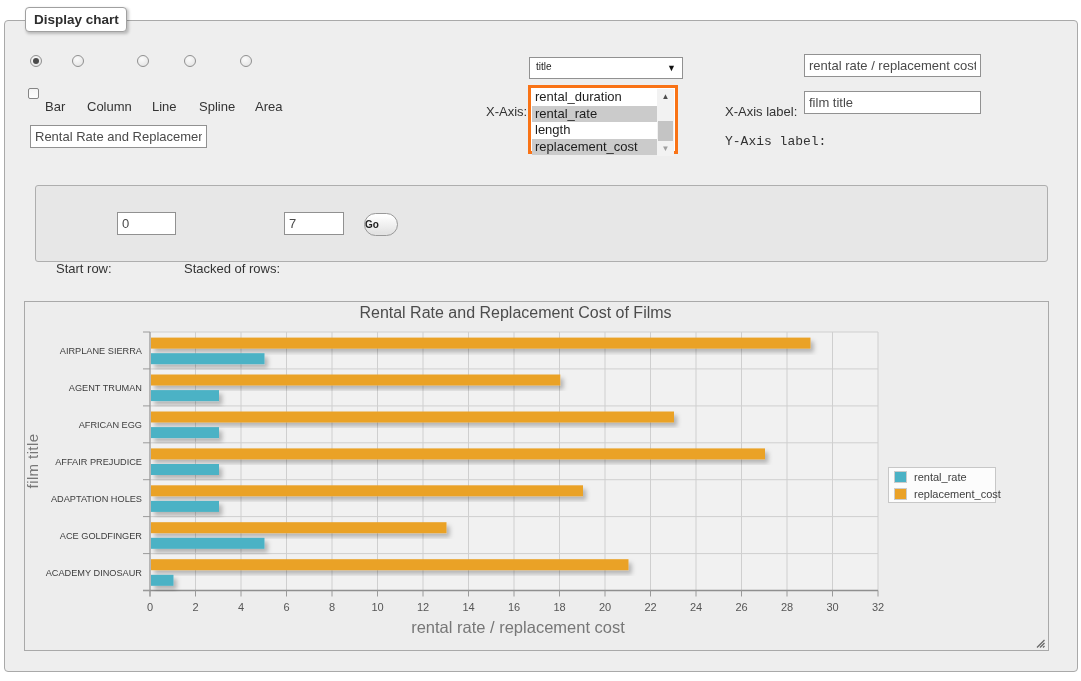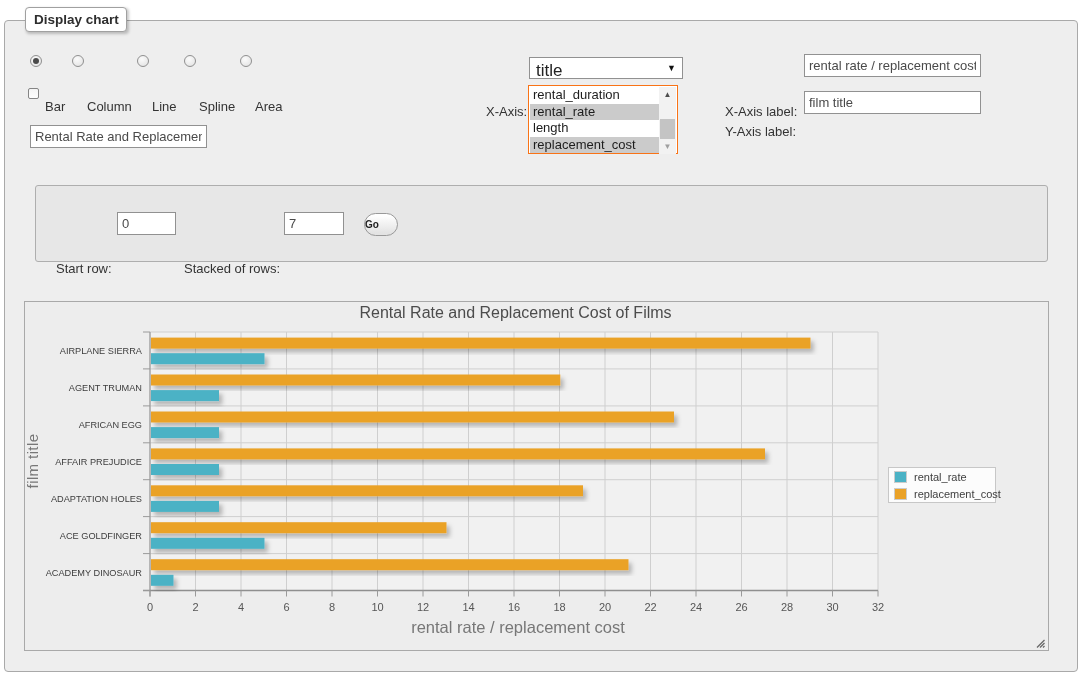--- a/index.html
+++ b/index.html
@@ -5,23 +5,23 @@
 html,body { width:1081px; height:681px; background:#fff; font-family:"Liberation Sans",sans-serif; }
 #page { position:relative; width:1081px; height:681px; overflow:hidden;padding-left:20px; }
 .fs { position:absolute; left:4px; top:20px; width:1074px; height:652px; background:#eeeeee; border:1px solid #a9a9a9; border-radius:4px; }
 .legendbox { position:absolute; left:25px; top:7px; background:#fff; border:1px solid #a0a0a0; border-radius:4px; padding:4px 7px 4px 8px; font-size:13.5px; font-weight:bold; color:#2e2e2e; box-shadow:1.5px 1.5px 3px rgba(0,0,0,0.22); }
 .lbl { position:absolute; font-size:13px; color:#333; white-space:nowrap;margin-top:44px; }
 .radio { position:absolute; width:12px; height:12px; border:1px solid #909090; border-radius:50%; background:radial-gradient(circle at 40% 32%, #fbfbfb 0%, #e8e8e8 70%, #d8d8d8 100%); }
 .radio.on::after { content:""; position:absolute; left:2px; top:2px; width:6px; height:6px; border-radius:50%; background:#4a4a4a; }
 .cb { position:absolute; width:11px; height:11px; border:1px solid #858585; border-radius:2px; background:linear-gradient(#f4f4f4,#fdfdfd); }
 .inp { position:absolute; border:1px solid #919191; background:#fff; font-family:"Liberation Sans",sans-serif; font-size:13px; color:#4a4a4a; padding:0 4px; height:23px; border-radius:0; outline:none; }
 .sel { position:absolute; left:529px; top:57px; width:154px; height:22px; background:#fff; border:1px solid #919191; }
-.sel .t { position:absolute; left:6px; top:3px; font-size:17px; color:#222; }
+.sel .t { position:absolute; left:6px; top:3px; font-size:10px; color:#222; }
 .sel .a { position:absolute; right:6px; top:5px; font-size:9px; color:#111; }
-.listbox { position:absolute; left:528px; top:85px; width:150px; height:69px; background:#fff; border:1px solid #f97316; }
+.listbox { position:absolute; left:528px; top:85px; width:150px; height:69px; background:#fff; border:3px solid #f97316; }
 .opt { position:absolute; left:1px; width:131px; height:16.5px; font-size:13px; line-height:16px; color:#1d1d1d; padding-left:3px; white-space:nowrap; overflow:hidden; }
 .opt.selx { background:#cbcbcb; }
 .sbar { position:absolute; right:1px; top:1px; width:17px; height:67px; background:#f2f2f2; }
 .sbar .up,.sbar .dn { position:absolute; left:0; width:17px; height:15px; text-align:center; }
 .sbar .up { top:0; color:#4d4d4d; font-size:8px; line-height:16px; }
 .sbar .dn { bottom:0; color:#9f9f9f; font-size:8px; line-height:15px; }
 .sbar .th { position:absolute; left:1px; top:32px; width:15px; height:20px; background:#c4c4c4; }
 .midbox { position:absolute; left:35px; top:185px; width:1013px; height:77px; background:#e7e7e7; border:1px solid #aeaeae; border-radius:3px; }
 .gobtn { position:absolute; left:364px; top:213px; width:34px; height:23px; border:1px solid #999; border-radius:11.5px; background:linear-gradient(#fefefe 10%,#e3e3e3 90%); font-size:10px; font-weight:bold; color:#222; line-height:21px; }
 .chart { position:absolute; left:24px; top:301px; width:1025px; height:350px; background:#ededed; border:1px solid #a9a9a9; }
@@ -60,21 +60,21 @@
   <div class="sbar">
         <div class="up">▲</div>
         <div class="th"></div>
         <div class="dn">▼</div>
       </div>
 </div>
 <span class="lbl" style="left:486px;top:138px;">Series:</span>
 
 <span class="lbl" style="left:725px;top:60px;">X-Axis label:</span>
 <input class="inp" style="left: 804px; top: 54px; width: 177px;" value="rental rate / replacement cost" readonly="">
-<span class="lbl" style="left:725px;top:80px;">Y-Axis label:</span>
+<span class="lbl" style="left:725px;top:90px;font-family:Liberation Mono, monospace;">Y-Axis label:</span>
 <input class="inp" style="left: 804px; top: 91px; width: 177px;" value="film title" readonly="">
 
 <div class="midbox"></div>
 <span class="lbl" style="left:56px;top:217px;">Start row:</span>
 <input class="inp" style="left: 117px; top: 212px; width: 59px;" value="0" readonly="">
 <span class="lbl" style="left:184px;top:217px;">Stacked of rows:</span>
 <input class="inp" style="left: 284px; top: 212px; width: 60px;" value="7" readonly="">
 <div class="gobtn">Go</div>
 
 <div class="chart">

